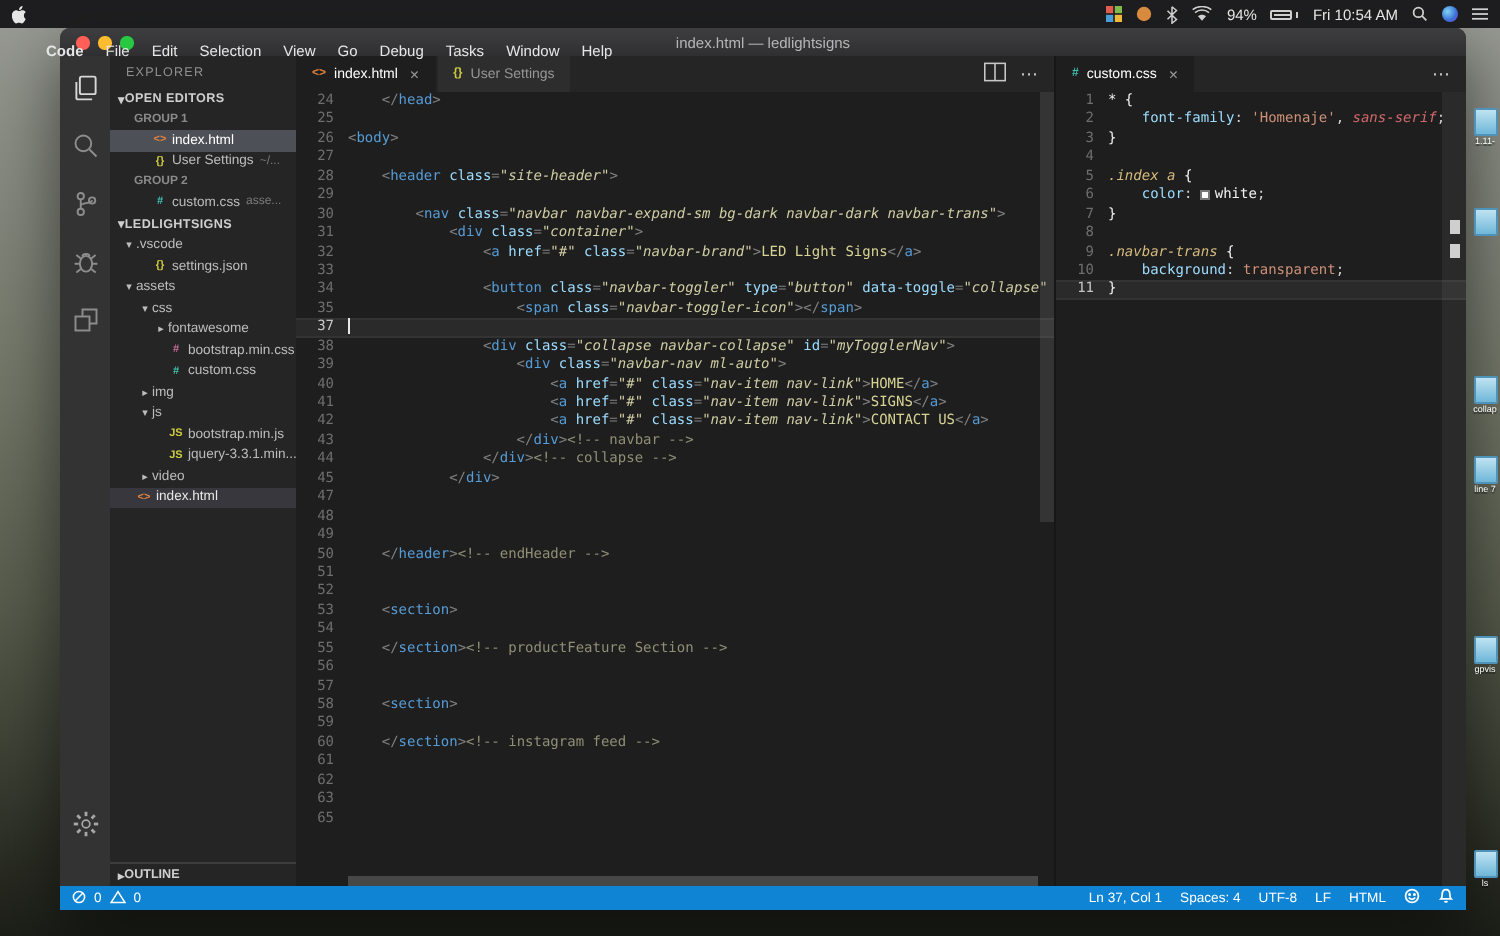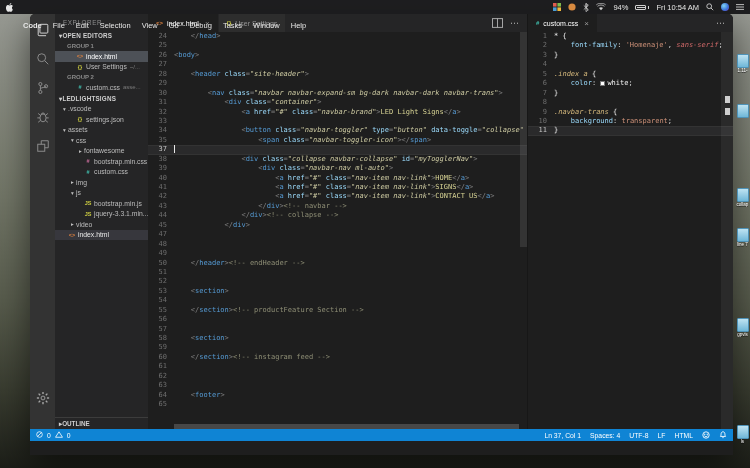--- a/index.html
+++ b/index.html
@@ -168,20 +168,28 @@
         <svg width="8" height="8" viewBox="0 0 10 10">
             <line x1="0" y1="2" x2="10" y2="2" stroke="#d0d0d0" stroke-width="1.1"></line>
             <line x1="0" y1="5" x2="10" y2="5" stroke="#d0d0d0" stroke-width="1.1"></line>
             <line x1="0" y1="8" x2="10" y2="8" stroke="#d0d0d0" stroke-width="1.1"></line>
           </svg>
       </span>
     </div>
   </div>
 
   <div class="vscode-window">
+    <div class="titlebar">
+      <div class="traffic">
+        <span class="tl r"></span>
+        <span class="tl y"></span>
+        <span class="tl g"></span>
+      </div>
+      <span>index.html — ledlightsigns</span>
+    </div>
 
     <div class="win-main">
 
       <div class="activitybar">
         <span class="ab-ic active">
           <svg width="14" height="14" viewBox="0 0 16 16">
               <rect x="4.5" y="1.5" width="9" height="10" rx="1"></rect>
               <path d="M2.5 4.5 v9 a1 1 0 0 0 1 1 h8"></path>
             </svg>
         </span>
@@ -494,24 +502,20 @@
                 <span class="gut">61</span>
                 <span class="code"></span>
               </div>
               <div class="cl">
                 <span class="gut">62</span>
                 <span class="code"></span>
               </div>
               <div class="cl">
                 <span class="gut">63</span>
                 <span class="code"></span>
-              </div>
-              <div class="cl">
-                <span class="gut">64</span>
-                <span class="code"><span class="tk-w">    </span><span class="tk-p">&lt;</span><span class="tk-t">footer</span><span class="tk-p">&gt;</span></span>
               </div>
               <div class="cl">
                 <span class="gut">65</span>
                 <span class="code"></span>
               </div>
               <div class="vscroll"></div>
               <div class="hscroll"></div>
             </div>
         </div>
         <div class="group g2">

